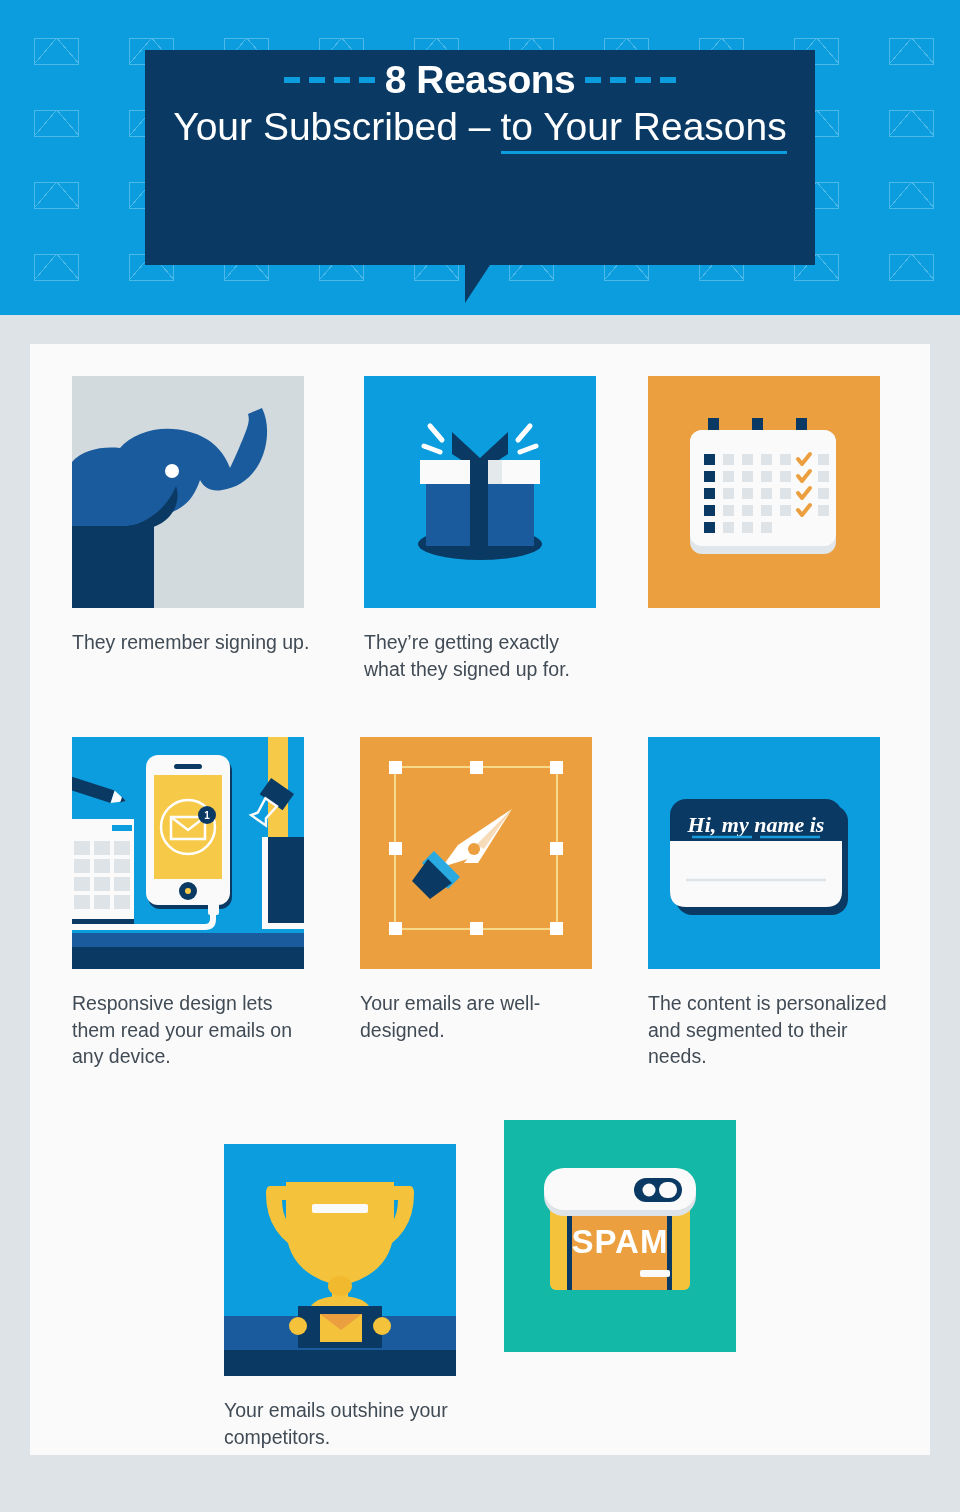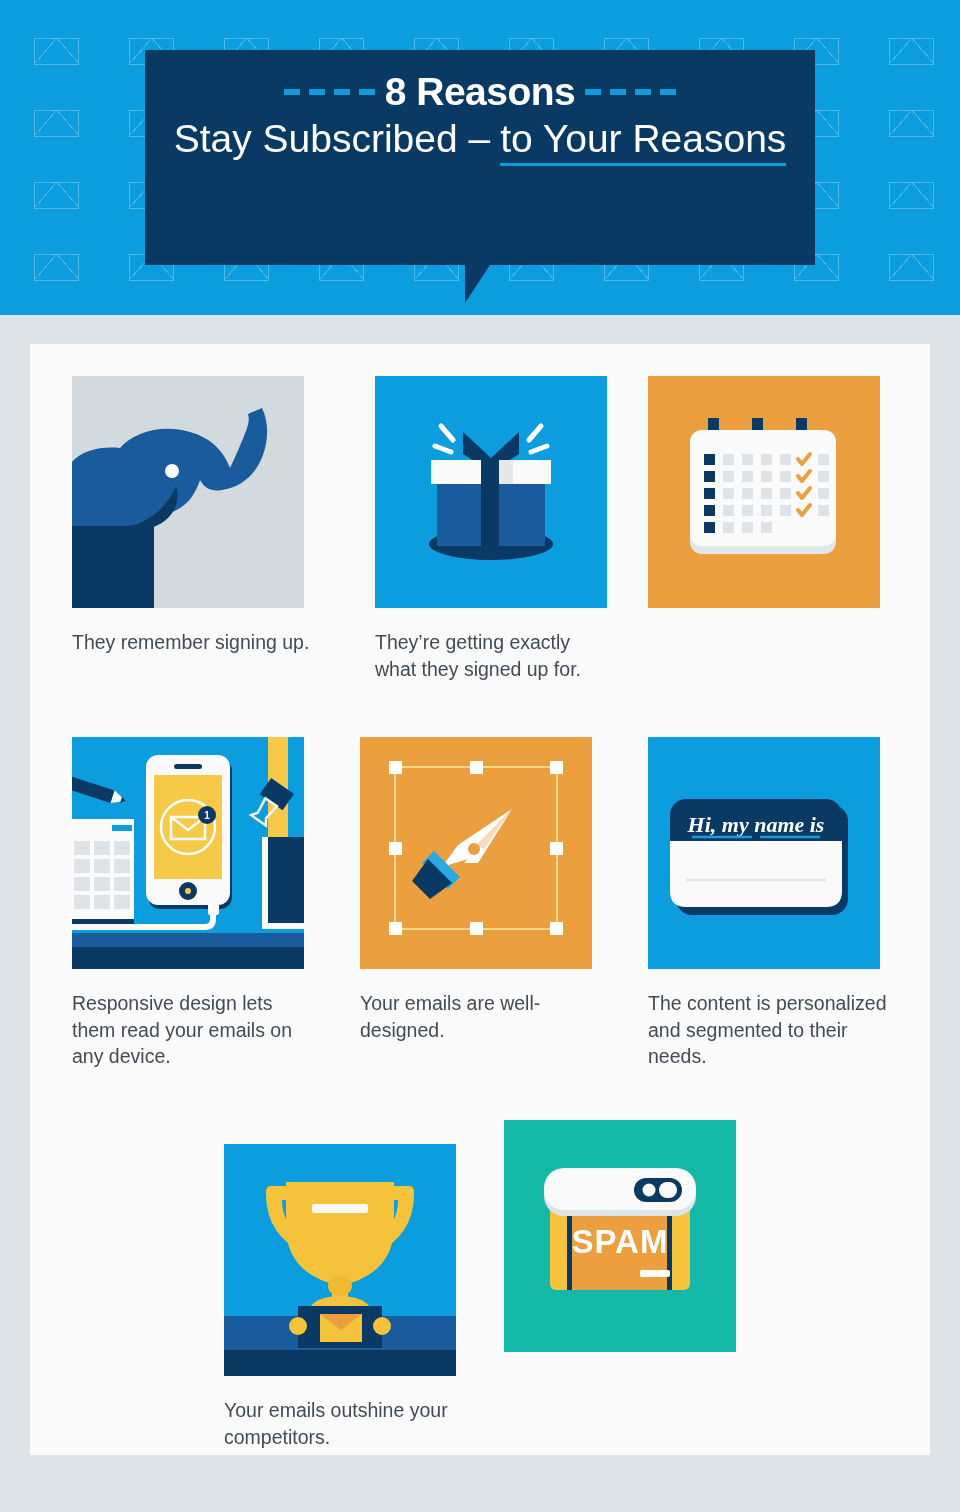--- a/index.html
+++ b/index.html
@@ -58,21 +58,21 @@
     border-left: 25px solid #0a3a63;
     border-bottom: 38px solid transparent;
     z-index: 5;
   }
 
   .line-reasons {
     display: flex;
     align-items: center;
     justify-content: center;
     gap: 10px;
-    margin-top: 22px;
+    margin-top: 10px;
   }
   .dashes { display: flex; gap: 9px; }
   .dash {
     width: 16px; height: 6px;
     background: #0b9dde;
     display: block;
   }
   .reasons-text {
     color: #ffffff;
     font-size: 39px;
@@ -221,21 +221,21 @@
     <div class="dashes">
       <span class="dash"></span>
       <span class="dash"></span>
       <span class="dash"></span>
       <span class="dash"></span>
     </div>
   </div>
 
 
   <div class="line3">
-    <span>Stay Subscribed –</span>
+    <span>Your Subscribed –</span>
     <span style="width:10px"></span>
     <span class="ul-blue">to Your Reasons</span>
   </div>
 </div>
 <div class="title-tail"></div>
 
 <div class="panel">
 
   <div class="card" style="left:42px; top:32px;">
     <div class="card-img bg-gray">
@@ -248,21 +248,21 @@
         <path d="M0 150 L0 232 L55 232 L55 150 Z" fill="#0a3a63"></path>
         <path d="M55 150 C62 150, 72 146, 80 140 C92 132, 100 120, 104 110
                  C108 122, 104 134, 96 142 C88 150, 76 154, 64 154 Z" fill="#0a3a63"></path>
         <path d="M55 150 L55 232 L82 232 L82 140 C74 146, 65 149, 55 150 Z" fill="#0a3a63"></path>
         <circle cx="100" cy="95" r="7" fill="#ffffff"></circle>
       </svg>
     </div>
     <div class="card-text">They remember signing up.</div>
   </div>
 
-  <div class="card" style="left:345px; top:32px;">
+  <div class="card" style="left:334px; top:32px;">
     <div class="card-img bg-blue">
       <svg viewBox="0 0 232 232" width="232" height="232">
 
         <g stroke="#ffffff" stroke-width="5" stroke-linecap="round">
           <line x1="66" y1="50" x2="78" y2="64"></line>
           <line x1="60" y1="70" x2="76" y2="76"></line>
           <line x1="166" y1="50" x2="154" y2="64"></line>
           <line x1="172" y1="70" x2="156" y2="76"></line>
         </g>
 

